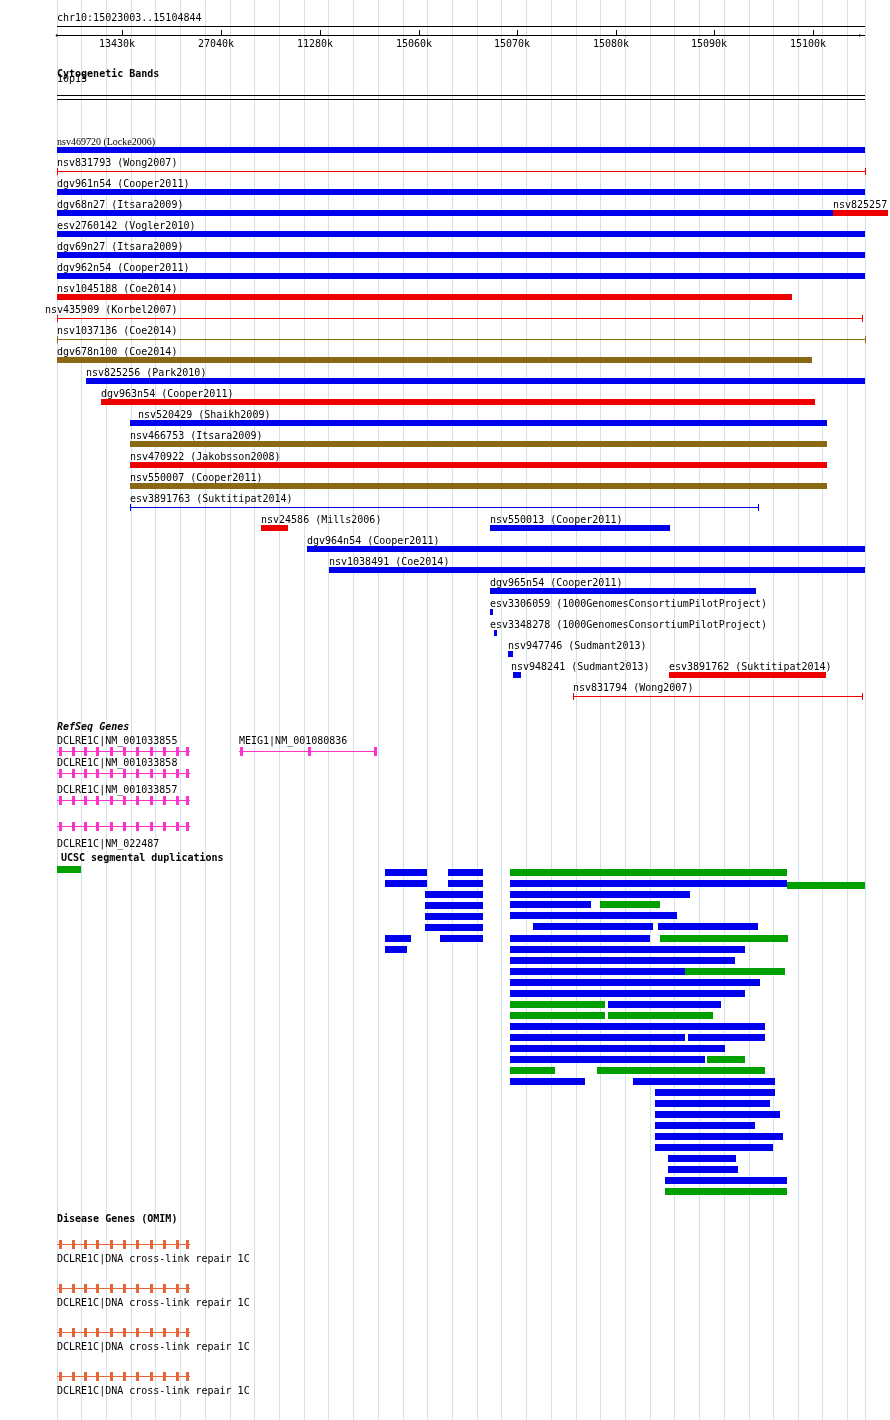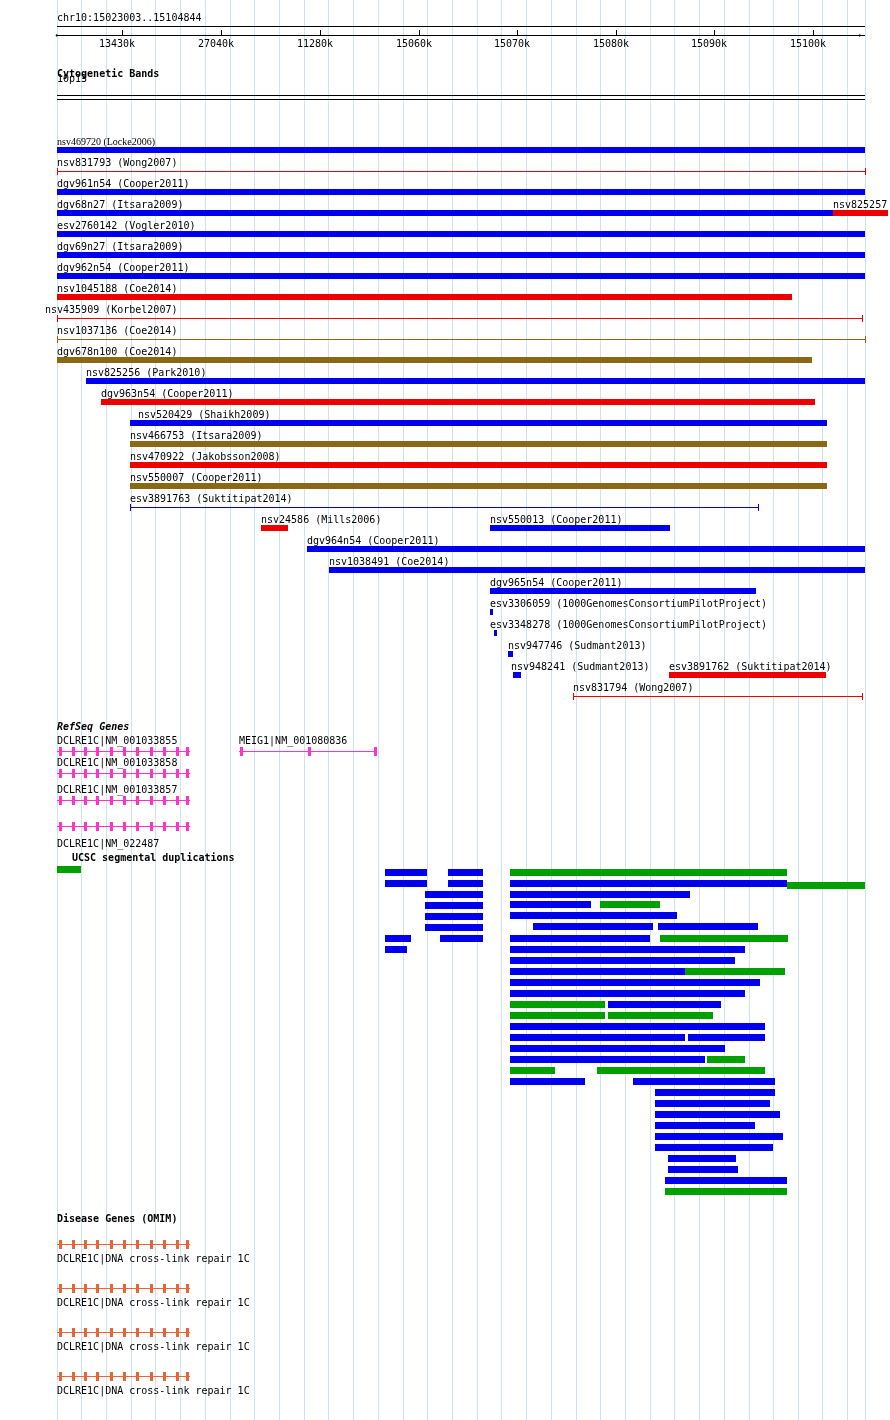--- a/index.html
+++ b/index.html
@@ -226,21 +226,21 @@
       <div class="exon" style="left: 96px; top: 822px;"></div>
       <div class="exon" style="left: 110px; top: 822px;"></div>
       <div class="exon" style="left: 123px; top: 822px;"></div>
       <div class="exon" style="left: 136px; top: 822px;"></div>
       <div class="exon" style="left: 150px; top: 822px;"></div>
       <div class="exon" style="left: 163px; top: 822px;"></div>
       <div class="exon" style="left: 176px; top: 822px;"></div>
       <div class="exon" style="left: 186px; top: 822px;"></div>
     </div>
 
-  <div class="label bold" style="left:72px;top:852px;">UCSC segmental duplications</div>
+  <div class="label bold" style="left:61px;top:852px;">UCSC segmental duplications</div>
   <div id="segdup-track">
       <div class="sdbar" style="left: 57px; top: 866px; width: 24px; background: rgb(0, 160, 0);"></div>
       <div class="sdbar" style="left: 385px; top: 869px; width: 42px; background: rgb(0, 0, 238);"></div>
       <div class="sdbar" style="left: 448px; top: 869px; width: 35px; background: rgb(0, 0, 238);"></div>
       <div class="sdbar" style="left: 510px; top: 869px; width: 277px; background: rgb(0, 160, 0);"></div>
       <div class="sdbar" style="left: 385px; top: 880px; width: 42px; background: rgb(0, 0, 238);"></div>
       <div class="sdbar" style="left: 448px; top: 880px; width: 35px; background: rgb(0, 0, 238);"></div>
       <div class="sdbar" style="left: 510px; top: 880px; width: 277px; background: rgb(0, 0, 238);"></div>
       <div class="sdbar" style="left: 787px; top: 882px; width: 78px; background: rgb(0, 160, 0);"></div>
       <div class="sdbar" style="left: 425px; top: 891px; width: 58px; background: rgb(0, 0, 238);"></div>

